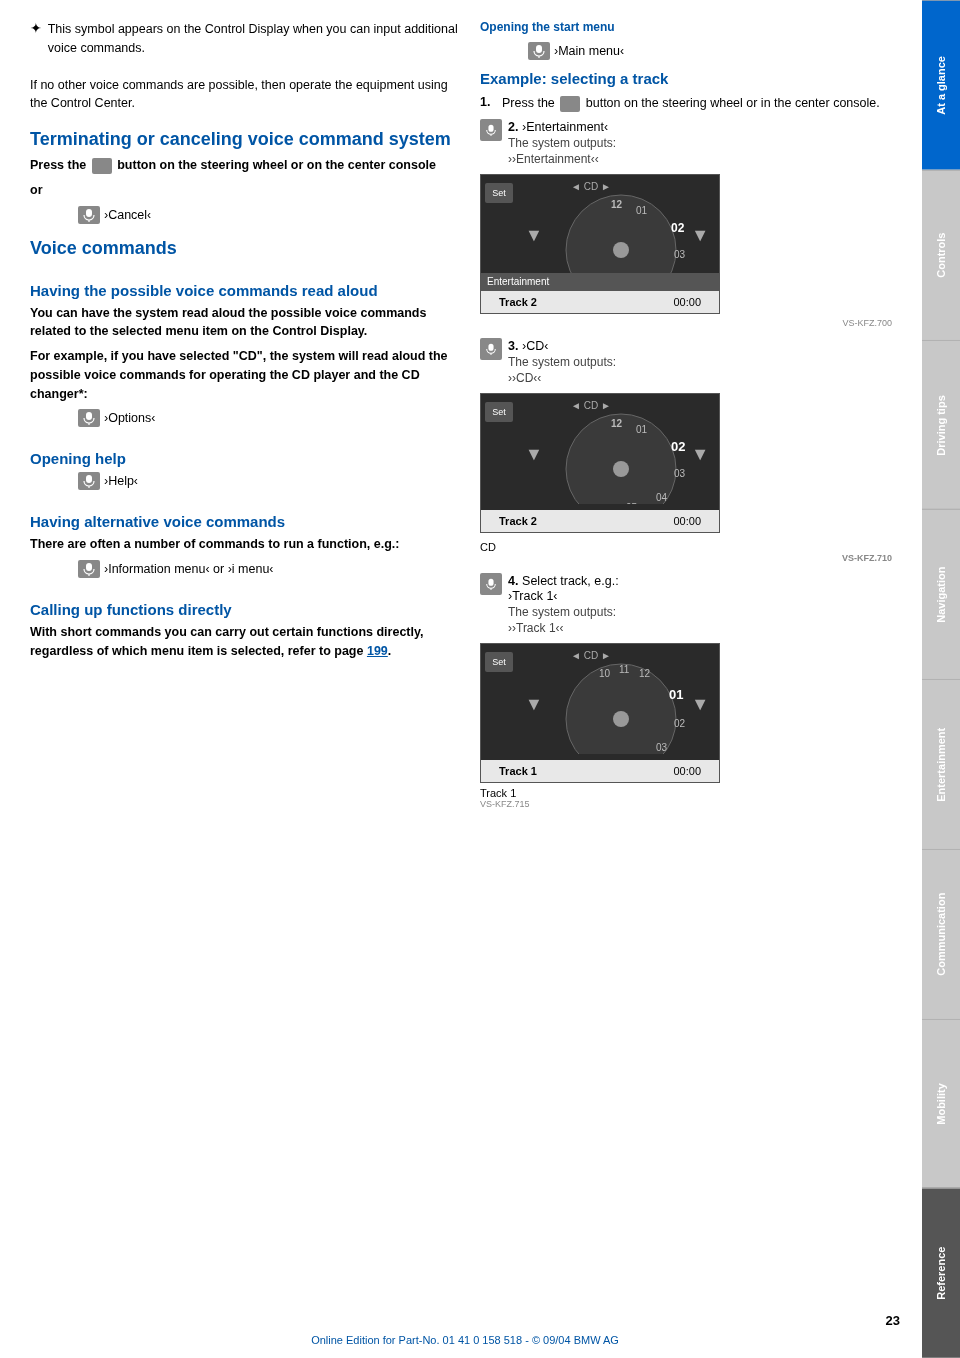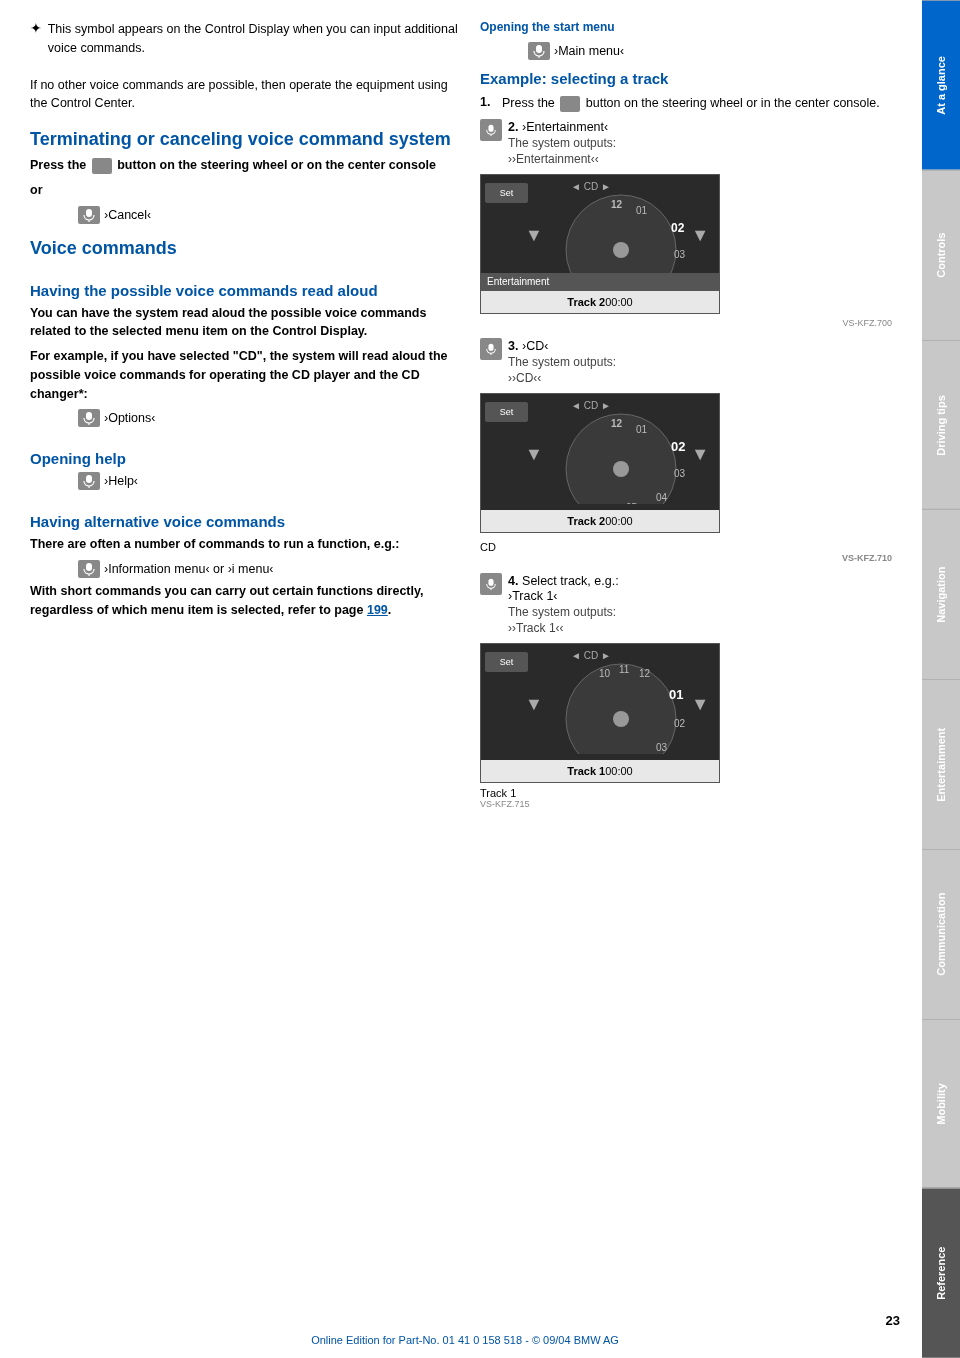--- a/index.html
+++ b/index.html
@@ -166,41 +166,41 @@
     
     .track-bar {
       position: absolute;
       bottom: 0;
       left: 0;
       right: 0;
       height: 22px;
       background: #e8e8e8;
       display: flex;
       align-items: center;
-      justify-content: center;
-      padding: 0 6px;
+      justify-content: space-between;
+      padding: 0 18px;
     }
 
     .track-bar-label {
       font-size: 11px;
       color: #000;
       font-weight: bold;
     }
 
     .track-bar-time {
       font-size: 11px;
       color: #000;
     }
 
     
     .set-btn {
       position: absolute;
       top: 8px;
       left: 4px;
-      width: 43px;
+      width: 28px;
       height: 20px;
       background: #555;
       color: #fff;
       font-size: 9px;
       display: flex;
       align-items: center;
       justify-content: center;
       border-radius: 2px;
     }
 
@@ -372,20 +372,21 @@
         <div class="voice-cmd-icon">
           <svg viewBox="0 0 14 14" fill="white">
               <rect x="4" y="1" width="6" height="8" rx="3" fill="white"></rect>
               <path d="M2 7c0 2.8 2.2 5 5 5s5-2.2 5-5" stroke="white" stroke-width="1.2" fill="none"></path>
               <line x1="7" y1="12" x2="7" y2="14" stroke="white" stroke-width="1.2"></line>
             </svg>
         </div>
         <span class="cmd-text">›Information menu‹ or ›i menu‹</span>
       </div>
 
+      <div class="sub-heading">Calling up functions directly</div>
       <div class="body-text">
         <span>With short commands you can carry out certain functions directly, regardless of which menu item is selected, refer to page</span>
         <span class="link-blue">199</span><span>.</span>
       </div>
     </div>
 
     <div class="right-col">
 
       <div class="right-col-heading">Opening the start menu</div>
       <div class="voice-cmd-line">

